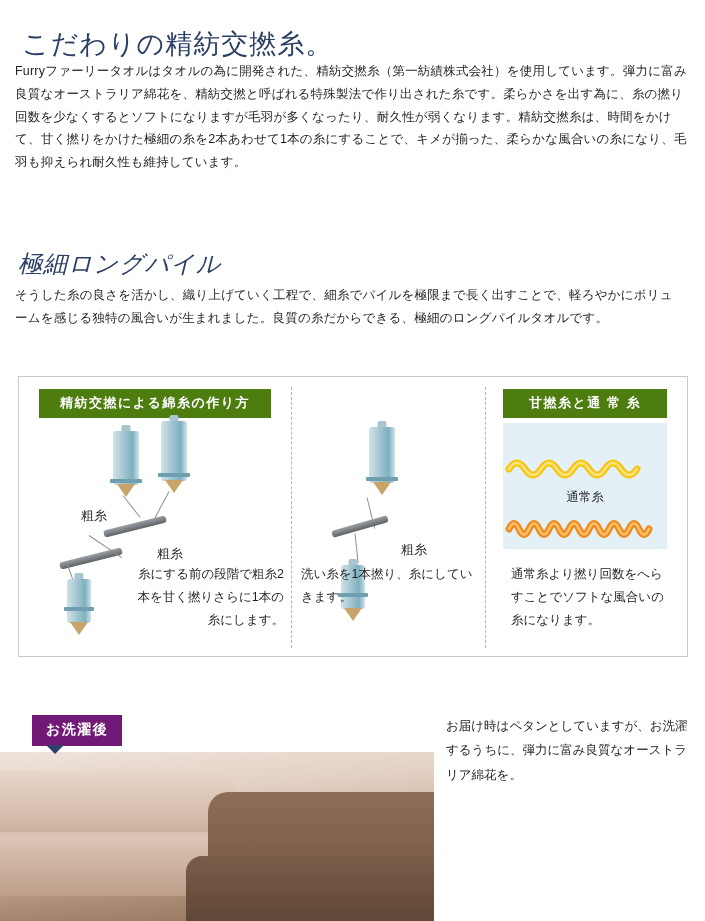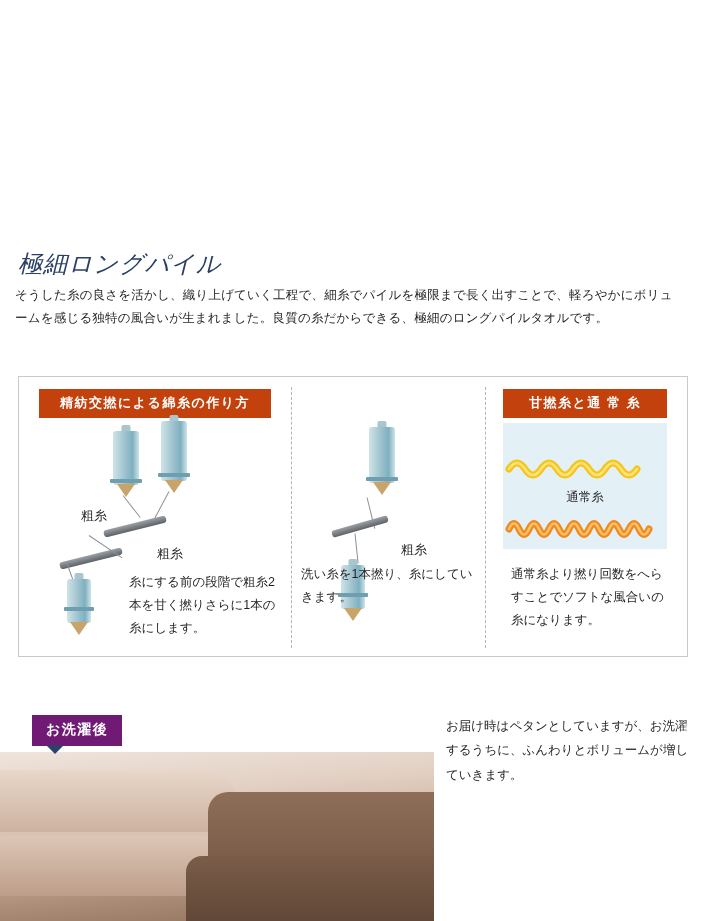--- a/index.html
+++ b/index.html
@@ -63,40 +63,40 @@
     position: absolute;
     top: 10px;
     height: 261px;
     border-left: 1px dashed #b4b4b4;
   }
   #div1 { left: 272px; }
   #div2 { left: 466px; }
 
   .panel-title {
     position: absolute;
-    background: #c2410c;
+    background: #4d7c0f;
     color: #ffffff;
     font-size: 13px;
     text-align: center;
     padding: 5px 12px 6px;
     letter-spacing: 1.5px;
     font-weight: bold;
     white-space: nowrap;
   }
   #pt1 { left: 20px; top: 12px; width: 232px; }
   #pt2 { left: 288px; top: 12px; width: 164px; }
   #pt3 { left: 484px; top: 12px; width: 164px; }
 
   .diag-cap {
     position: absolute;
     font-size: 12.5px;
     line-height: 1.85;
     color: #231f20;
   }
-  #cap1 { left: 110px; top: 186px; width: 155px; text-align: left; margin-top: 8px; }
+  #cap1 { left: 110px; top: 186px; width: 155px; text-align: right; }
   #cap2 { left: 282px; top: 186px; width: 176px; text-align: left; }
   #cap3 { left: 492px; top: 186px; width: 160px; text-align: left; }
 
   .diag-label {
     position: absolute;
     font-size: 13px;
     color: #231f20;
     white-space: nowrap;
   }
   #lbl-soshi1 { left: 62px; top: 130px; }
@@ -226,21 +226,23 @@
     width: 246px;
   }
   #rt1 { top: 714px; }
   #rt2 { top: 823px; }
 </style>
 </head>
 <body>
 
 <div class="page">
 
-
+  <h1 class="h-main">こだわりの精紡交撚糸。</h1>
+
+  <div class="para" id="para1">Furryファーリータオルはタオルの為に開発された、精紡交撚糸（第一紡績株式会社）を使用しています。弾力に富み良質なオーストラリア綿花を、精紡交撚と呼ばれる特殊製法で作り出された糸です。柔らかさを出す為に、糸の撚り回数を少なくするとソフトになりますが毛羽が多くなったり、耐久性が弱くなります。精紡交撚糸は、時間をかけて、甘く撚りをかけた極細の糸を2本あわせて1本の糸にすることで、キメが揃った、柔らかな風合いの糸になり、毛羽も抑えられ耐久性も維持しています。</div>
 
   <h2 class="h-sub">極細ロングパイル</h2>
 
   <div class="para" id="para2">そうした糸の良さを活かし、織り上げていく工程で、細糸でパイルを極限まで長く出すことで、軽ろやかにボリュームを感じる独特の風合いが生まれました。良質の糸だからできる、極細のロングパイルタオルです。</div>
 
   <div class="diagram">
 
     <div class="col-divider" id="div1"></div>
     <div class="col-divider" id="div2"></div>
 
@@ -314,15 +316,15 @@
 
   <div class="photo">
     <div class="towel-a"></div>
     <div class="towel-b"></div>
     <div class="towel-dark"></div>
     <div class="towel-dark2"></div>
   </div>
 
   <div class="tag" id="tag1">お洗濯後</div>
 
-  <div class="right-text" id="rt1">お届け時はペタンとしていますが、お洗濯するうちに、ふんわりとボリュームが増していきます。</div>
+  <div class="right-text" id="rt1">お届け時はペタンとしていますが、お洗濯するうちに、弾力に富み良質なオーストラリア綿花を。</div>
 
 </div>
 
 </body></html>

